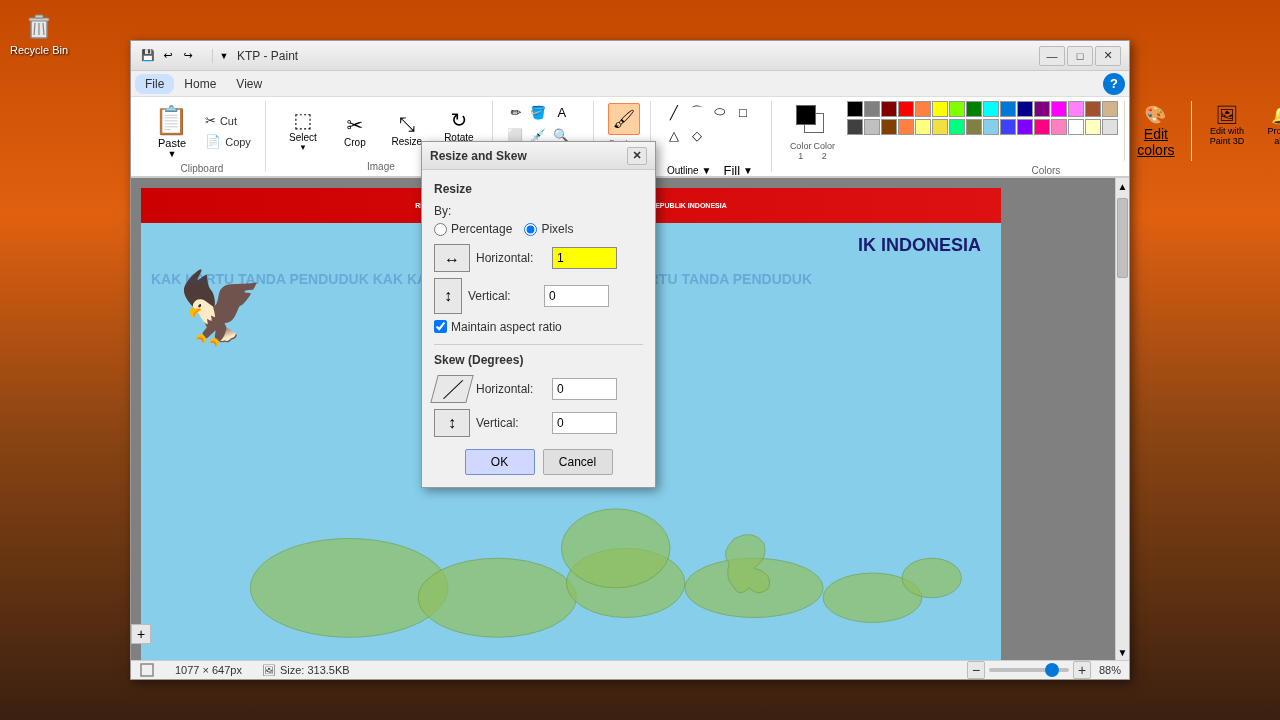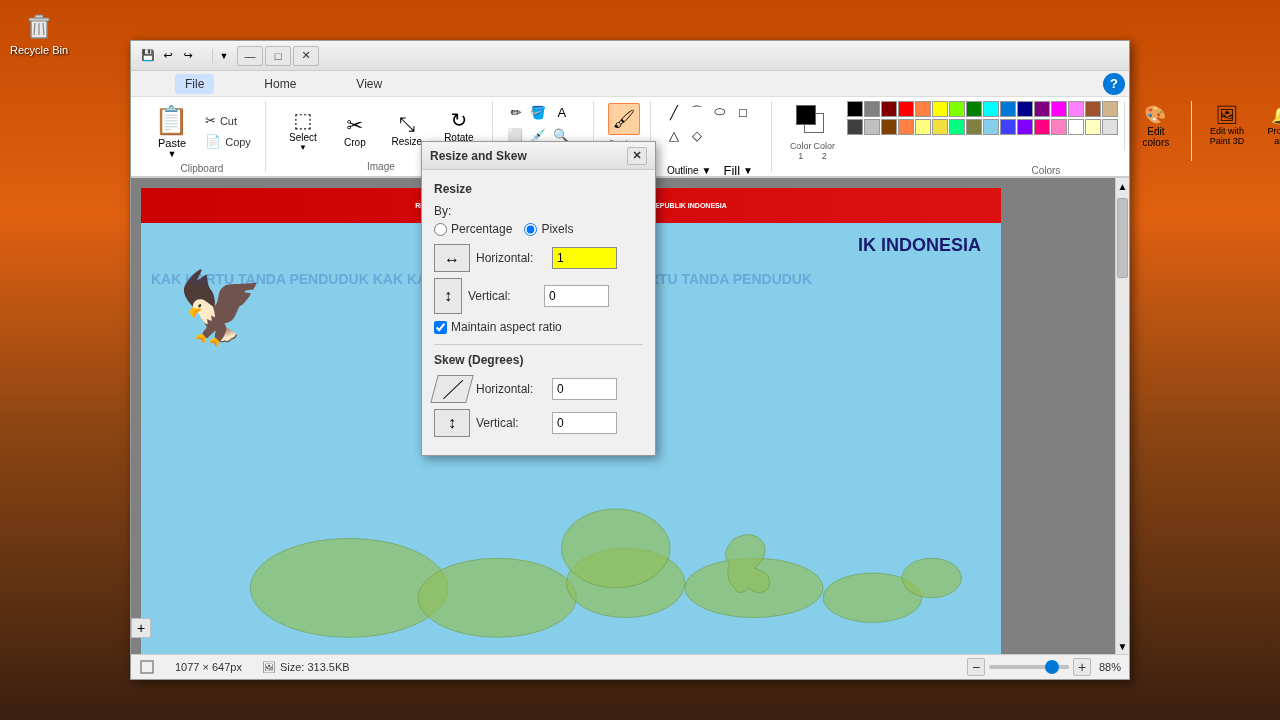--- a/index.html
+++ b/index.html
@@ -95,24 +95,23 @@
       background: #f0f0f0;
       display: flex;
       align-items: center;
       padding: 0 4px;
       border-bottom: 1px solid #ddd;
     }
 
     .menu-item {
       padding: 3px 10px;
       cursor: pointer;
-      border-radius: 3px;
-      font-size: 12px;
-      color: #333;
-      margin-left: 40px;
+      border-radius: 8px;
+      font-size: 12px;
+      color: #333;
     }
     .menu-item.active { background: #cce0ff; }
 
     
     .ribbon {
       background: #f5f5f5;
       border-bottom: 1px solid #ccc;
       display: flex;
       flex-direction: column;
     }
@@ -239,21 +238,21 @@
       position: absolute;
       top: 2px;
       left: 2px;
       width: 20px;
       height: 20px;
       border: 1px solid #666;
     }
 
     
     .status-bar {
-      height: 25px;
+      height: 19px;
       background: #f0f0f0;
       border-top: 1px solid #ccc;
       display: flex;
       align-items: center;
       padding: 0 8px;
       gap: 20px;
       font-size: 11px;
       color: #333;
       margin-top: auto;
     }
@@ -465,21 +464,21 @@
     }
 
     .by-label {
       font-size: 12px;
       color: #333;
       margin-bottom: 4px;
     }
 
     .checkbox-row {
       display: flex;
-      align-items: flex-end;
+      align-items: flex-start;
       gap: 4px;
       margin-bottom: 10px;
     }
 
     .checkbox-label {
       font-size: 12px;
       color: #333;
     }
 
     .resize-icon-h {
@@ -662,20 +661,21 @@
 
     <div class="title-bar">
       <div class="quick-access">
 
         <div class="tool-btn" style="width:18px;height:18px;font-size:11px;">💾</div>
         <div class="tool-btn" style="width:18px;height:18px;font-size:11px;">↩</div>
         <div class="tool-btn" style="width:18px;height:18px;font-size:11px;">↪</div>
         <div style="width:12px;height:14px;border-right:1px solid #ccc;margin:0 2px;"></div>
         <div class="tool-btn" style="width:14px;height:18px;font-size:9px;">▼</div>
       </div>
+      <span class="title-bar-text">KTP - Paint</span>
       <div class="title-bar-controls">
         <div class="title-btn">—</div>
         <div class="title-btn">□</div>
         <div class="title-btn close">✕</div>
       </div>
     </div>
 
     <div class="menu-bar">
       <div class="menu-item active">File</div>
       <div class="menu-item">Home</div>
@@ -827,21 +827,21 @@
                 <div class="color-cell" style="background:#ff80c0;"></div>
                 <div class="color-cell" style="background:#ffffff;"></div>
                 <div class="color-cell" style="background:#ffffc0;"></div>
                 <div class="color-cell" style="background:#e0e0e0;"></div>
               </div>
             </div>
 
             <div style="display:flex;flex-direction:column;gap:2px;border-left:1px solid #ddd;padding-left:6px;">
               <div class="edit-colors-btn">
                 <span style="font-size:18px;">🎨</span>
-                <span style="font-size:10px;text-align:center;">Edit
+                <span style="font-size:14px;text-align:center;text-decoration:underline;">Edit
 colors</span>
               </div>
             </div>
 
             <div style="border-left:1px solid #ddd;height:60px;margin:0 4px;"></div>
 
             <div class="edit-colors-btn">
               <span style="font-size:18px;">🖼</span>
               <span style="font-size:9px;text-align:center;">Edit with
 Paint 3D</span>
@@ -972,19 +972,23 @@
           <div class="dialog-label">Horizontal:</div>
           <input type="text" class="dialog-input" value="0" style="">
         </div>
 
         <div class="dialog-row">
           <div class="skew-icon-h" style="font-size:16px;">↕</div>
           <div class="dialog-label">Vertical:</div>
           <input type="text" class="dialog-input" value="0" style="">
         </div>
 
+        <div class="dialog-buttons">
+          <div class="dialog-btn primary">OK</div>
+          <div class="dialog-btn">Cancel</div>
+        </div>
 
       </div>
     </div>
 
   </div>
 
 </div>
 
 </body></html>

